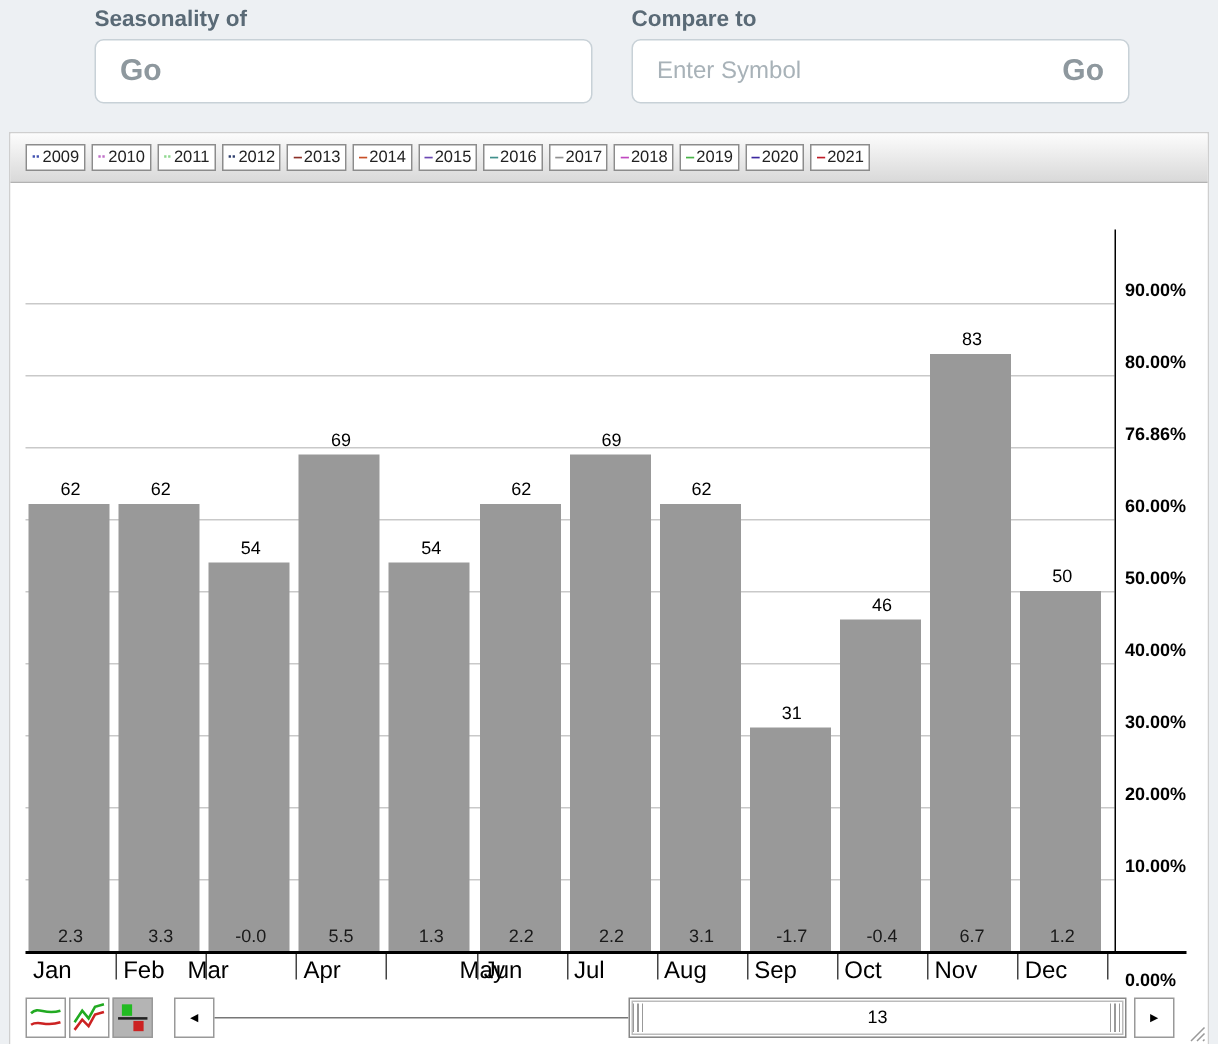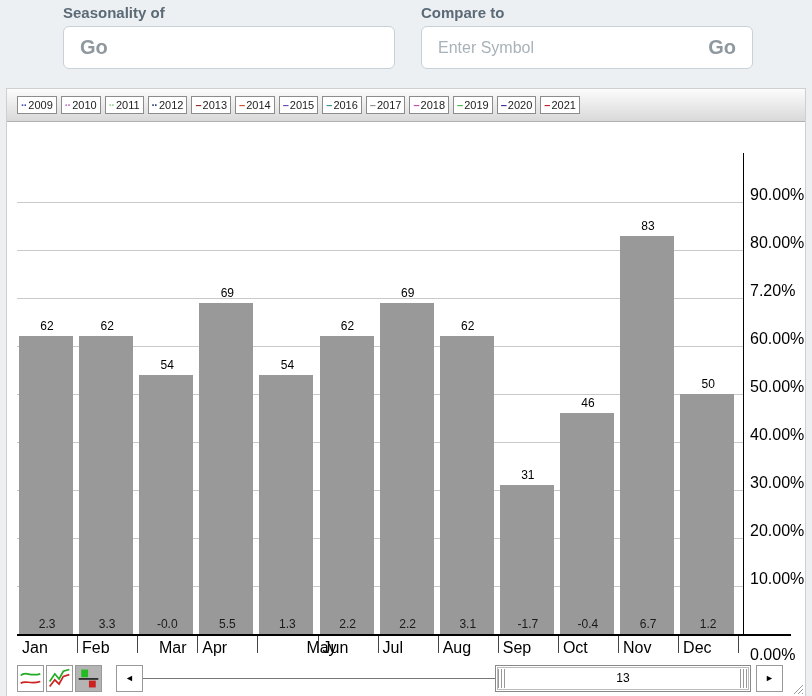--- a/index.html
+++ b/index.html
@@ -34,35 +34,35 @@
   .chart-title { position:absolute; top:8px; left:10px; font-size:13px; color:#000; }
   #plot { position:absolute; inset:0; }
   .gridline { position:absolute; height:1px; background:#c9c9c9; }
   .axis-v { position:absolute; width:1px; background:#000; }
   .axis-base { position:absolute; height:2px; background:#000; }
   .bar { position:absolute; background:#999; }
   .bar-top-label { position:absolute; font-size:12px; color:#000; text-align:center; }
   .bar-in-label { position:absolute; font-size:12px; color:#1a1a1a; text-align:center; }
   .month-label { position:absolute; font-size:16px; color:#000; }
   .month-tick { position:absolute; width:1px; height:17px; background:#444; }
-  .ytick { position:absolute; font-size:16px; color:#000; }
+  .ytick { position:absolute; font-size:12px; color:#000;font-weight:bold; }
 
   
   .toolbar { height:36px; background:#fff; display:flex; align-items:center;
              padding:0 8px 0 10px; position:relative; }
   .icon-btn { width:27px; height:27px; background:#fff; border:1px solid #999;
               margin-right:2px; padding:0; cursor:pointer; display:inline-flex;
               align-items:center; justify-content:center; }
   .icon-btn.active { background:#b4b4b4; }
   .arrow-btn { width:27px; height:27px; background:#fff; border:1px solid #999;
                font-size:9px; color:#000; cursor:pointer; margin-left:12px;
                display:inline-flex; align-items:center; justify-content:center; }
   .arrow-btn.right { margin-left:5px; margin-right:14px; }
   .track { flex:1; height:1px; background:#777; }
-  .slider { width:256px; height:27px; background:#fff; border:1px solid #888;
+  .slider { width:332px; height:27px; background:#fff; border:1px solid #888;
             box-shadow:inset 0 0 0 1px #fff, inset 0 0 0 2px #bbb;
             display:flex; align-items:center; cursor:pointer; }
   .grip { width:8px; height:19px; margin:0 2px;
           background:repeating-linear-gradient(90deg,#999 0 1px,transparent 1px 3px); }
   .slider-value { flex:1; text-align:center; font-size:12px; color:#000; }
   .resize-grip { position:absolute; right:1px; bottom:1px; }
 </style>
 </head>
 <body>
 
@@ -152,39 +152,39 @@
           <div class="gridline" style="left: 10px; width: 726px; top: 176px;"></div>
           <div class="gridline" style="left: 10px; width: 726px; top: 128px;"></div>
           <div class="gridline" style="left: 10px; width: 726px; top: 80px;"></div>
           <div class="ytick" style="left: 743px; top: 524px;">0.00%</div>
           <div class="ytick" style="left: 743px; top: 448px;">10.00%</div>
           <div class="ytick" style="left: 743px; top: 400px;">20.00%</div>
           <div class="ytick" style="left: 743px; top: 352px;">30.00%</div>
           <div class="ytick" style="left: 743px; top: 304px;">40.00%</div>
           <div class="ytick" style="left: 743px; top: 256px;">50.00%</div>
           <div class="ytick" style="left: 743px; top: 208px;">60.00%</div>
-          <div class="ytick" style="left: 743px; top: 160px;">7.20%</div>
+          <div class="ytick" style="left: 743px; top: 160px;">76.86%</div>
           <div class="ytick" style="left: 743px; top: 112px;">80.00%</div>
           <div class="ytick" style="left: 743px; top: 64px;">90.00%</div>
           <div class="axis-v" style="left: 736px; top: 31px; height: 481px;"></div>
           <div class="axis-base" style="left: 10px; top: 512px; width: 774px;"></div>
           <div class="bar" style="left: 12px; width: 54px; top: 214.4px; height: 297.6px; background: rgb(153, 153, 153);"></div>
           <div class="bar-top-label" style="left: 10px; width: 60.1px; top: 197.4px;">62</div>
           <div class="bar-in-label" style="left: 10px; width: 60.1px; top: 495px;">2.3</div>
           <div class="month-label" style="left: 15px; top: 517px;">Jan</div>
           <div class="month-tick" style="left: 70.1px; top: 514px;"></div>
           <div class="bar" style="left: 72.1px; width: 54px; top: 214.4px; height: 297.6px; background: rgb(153, 153, 153);"></div>
           <div class="bar-top-label" style="left: 70.1px; width: 60.1px; top: 197.4px;">62</div>
           <div class="bar-in-label" style="left: 70.1px; width: 60.1px; top: 495px;">3.3</div>
           <div class="month-label" style="left: 75.1px; top: 517px;">Feb</div>
           <div class="month-tick" style="left: 130.2px; top: 514px;"></div>
           <div class="bar" style="left: 132.2px; width: 54px; top: 252.8px; height: 259.2px; background: rgb(153, 153, 153);"></div>
           <div class="bar-top-label" style="left: 130.2px; width: 60.1px; top: 235.8px;">54</div>
           <div class="bar-in-label" style="left: 130.2px; width: 60.1px; top: 495px;">-0.0</div>
-          <div class="month-label" style="left: 152px; top: 517px; text-align: right;">Mar</div>
+          <div class="month-label" style="left: 118px; top: 517px; text-align: right;">Mar</div>
           <div class="month-tick" style="left: 190.3px; top: 514px;"></div>
           <div class="bar" style="left: 192.3px; width: 54px; top: 180.8px; height: 331.2px; background: rgb(153, 153, 153);"></div>
           <div class="bar-top-label" style="left: 190.3px; width: 60.1px; top: 163.8px;">69</div>
           <div class="bar-in-label" style="left: 190.3px; width: 60.1px; top: 495px;">5.5</div>
           <div class="month-label" style="left: 195.3px; top: 517px;">Apr</div>
           <div class="month-tick" style="left: 250.4px; top: 514px;"></div>
           <div class="bar" style="left: 252.4px; width: 54px; top: 252.8px; height: 259.2px; background: rgb(153, 153, 153);"></div>
           <div class="bar-top-label" style="left: 250.4px; width: 60.1px; top: 235.8px;">54</div>
           <div class="bar-in-label" style="left: 250.4px; width: 60.1px; top: 495px;">1.3</div>
           <div class="month-label" style="left: 255.4px; top: 517px; margin-left: 44px;">May</div>

